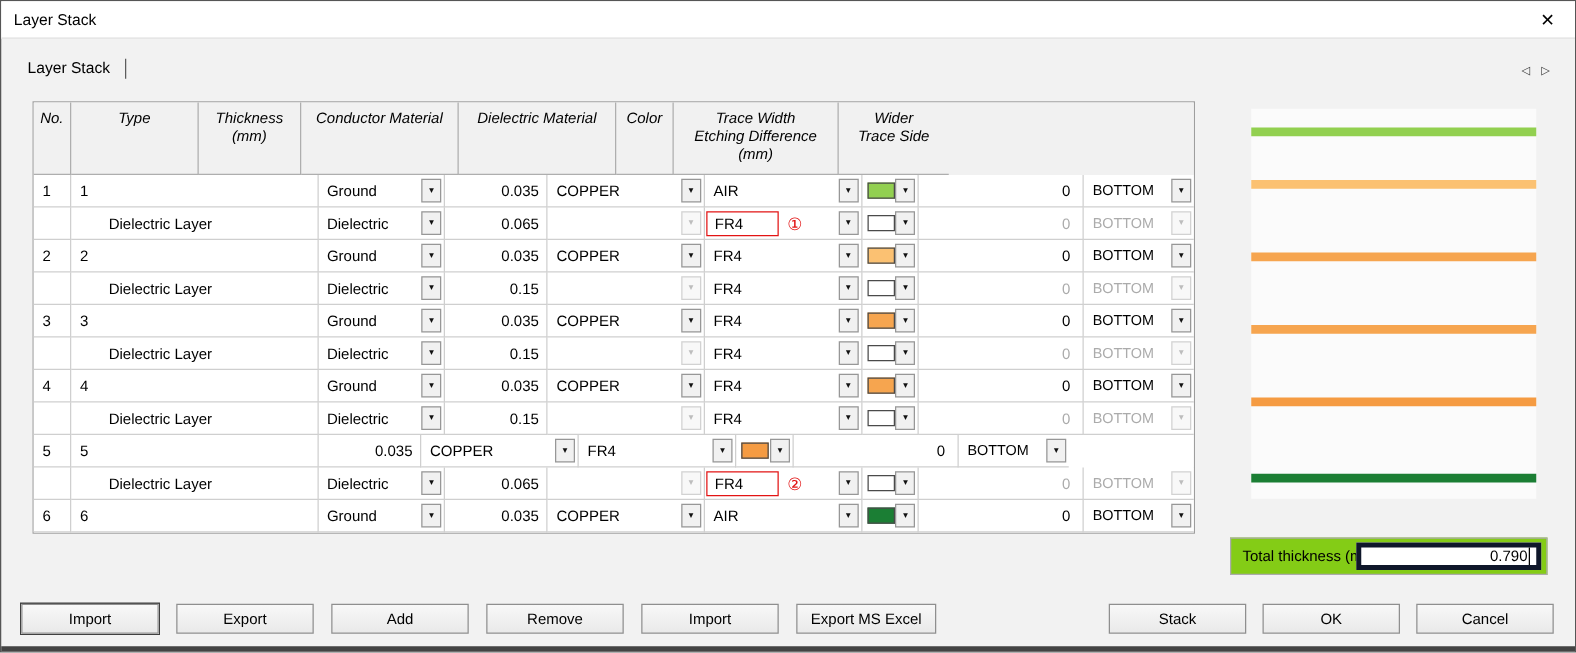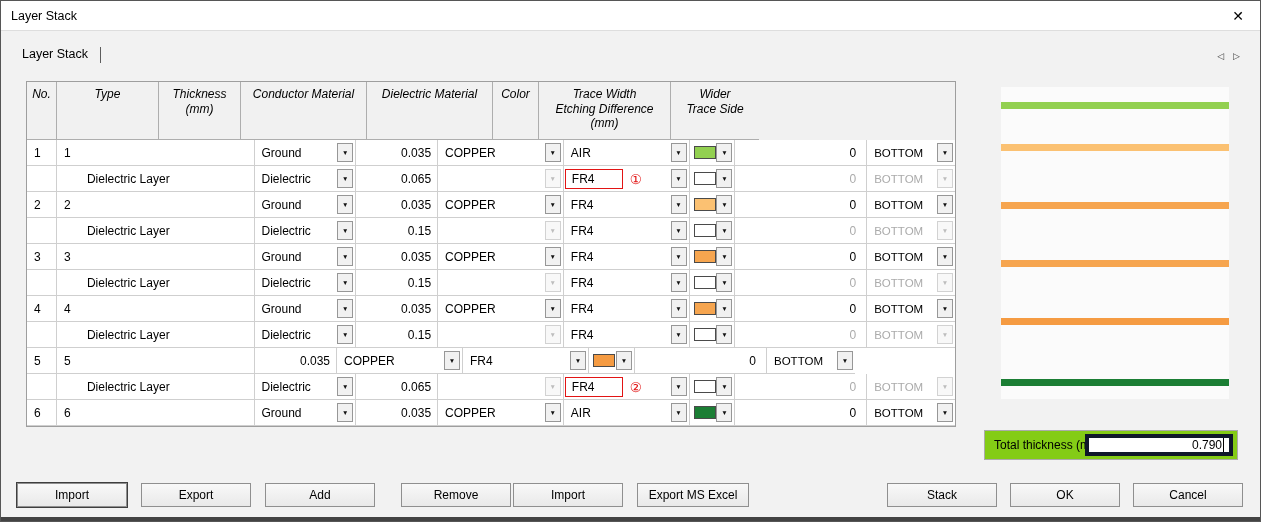--- a/index.html
+++ b/index.html
@@ -471,21 +471,21 @@
     <span class="total-label">Total thickness (mm)</span>
     <span class="total-input">
         <span>0.790</span>
         <span class="caret"></span>
       </span>
   </div>
 
   <div class="btn default" style="left:16px">Import</div>
   <div class="btn" style="left:140px">Export</div>
   <div class="btn" style="left:264px">Add</div>
-  <div class="btn" style="left:400px">Remove</div>
+  <div class="btn" style="left:388px">Remove</div>
   <div class="btn" style="left:512px">Import</div>
   <div class="btn" style="left:636px;width:112px">Export MS Excel</div>
   <div class="btn" style="left:886px">Stack</div>
   <div class="btn" style="left:1009px">OK</div>
   <div class="btn" style="left:1132px">Cancel</div>
 
   <div class="bottom-strip"></div>
 </div>
 
 </body></html>

